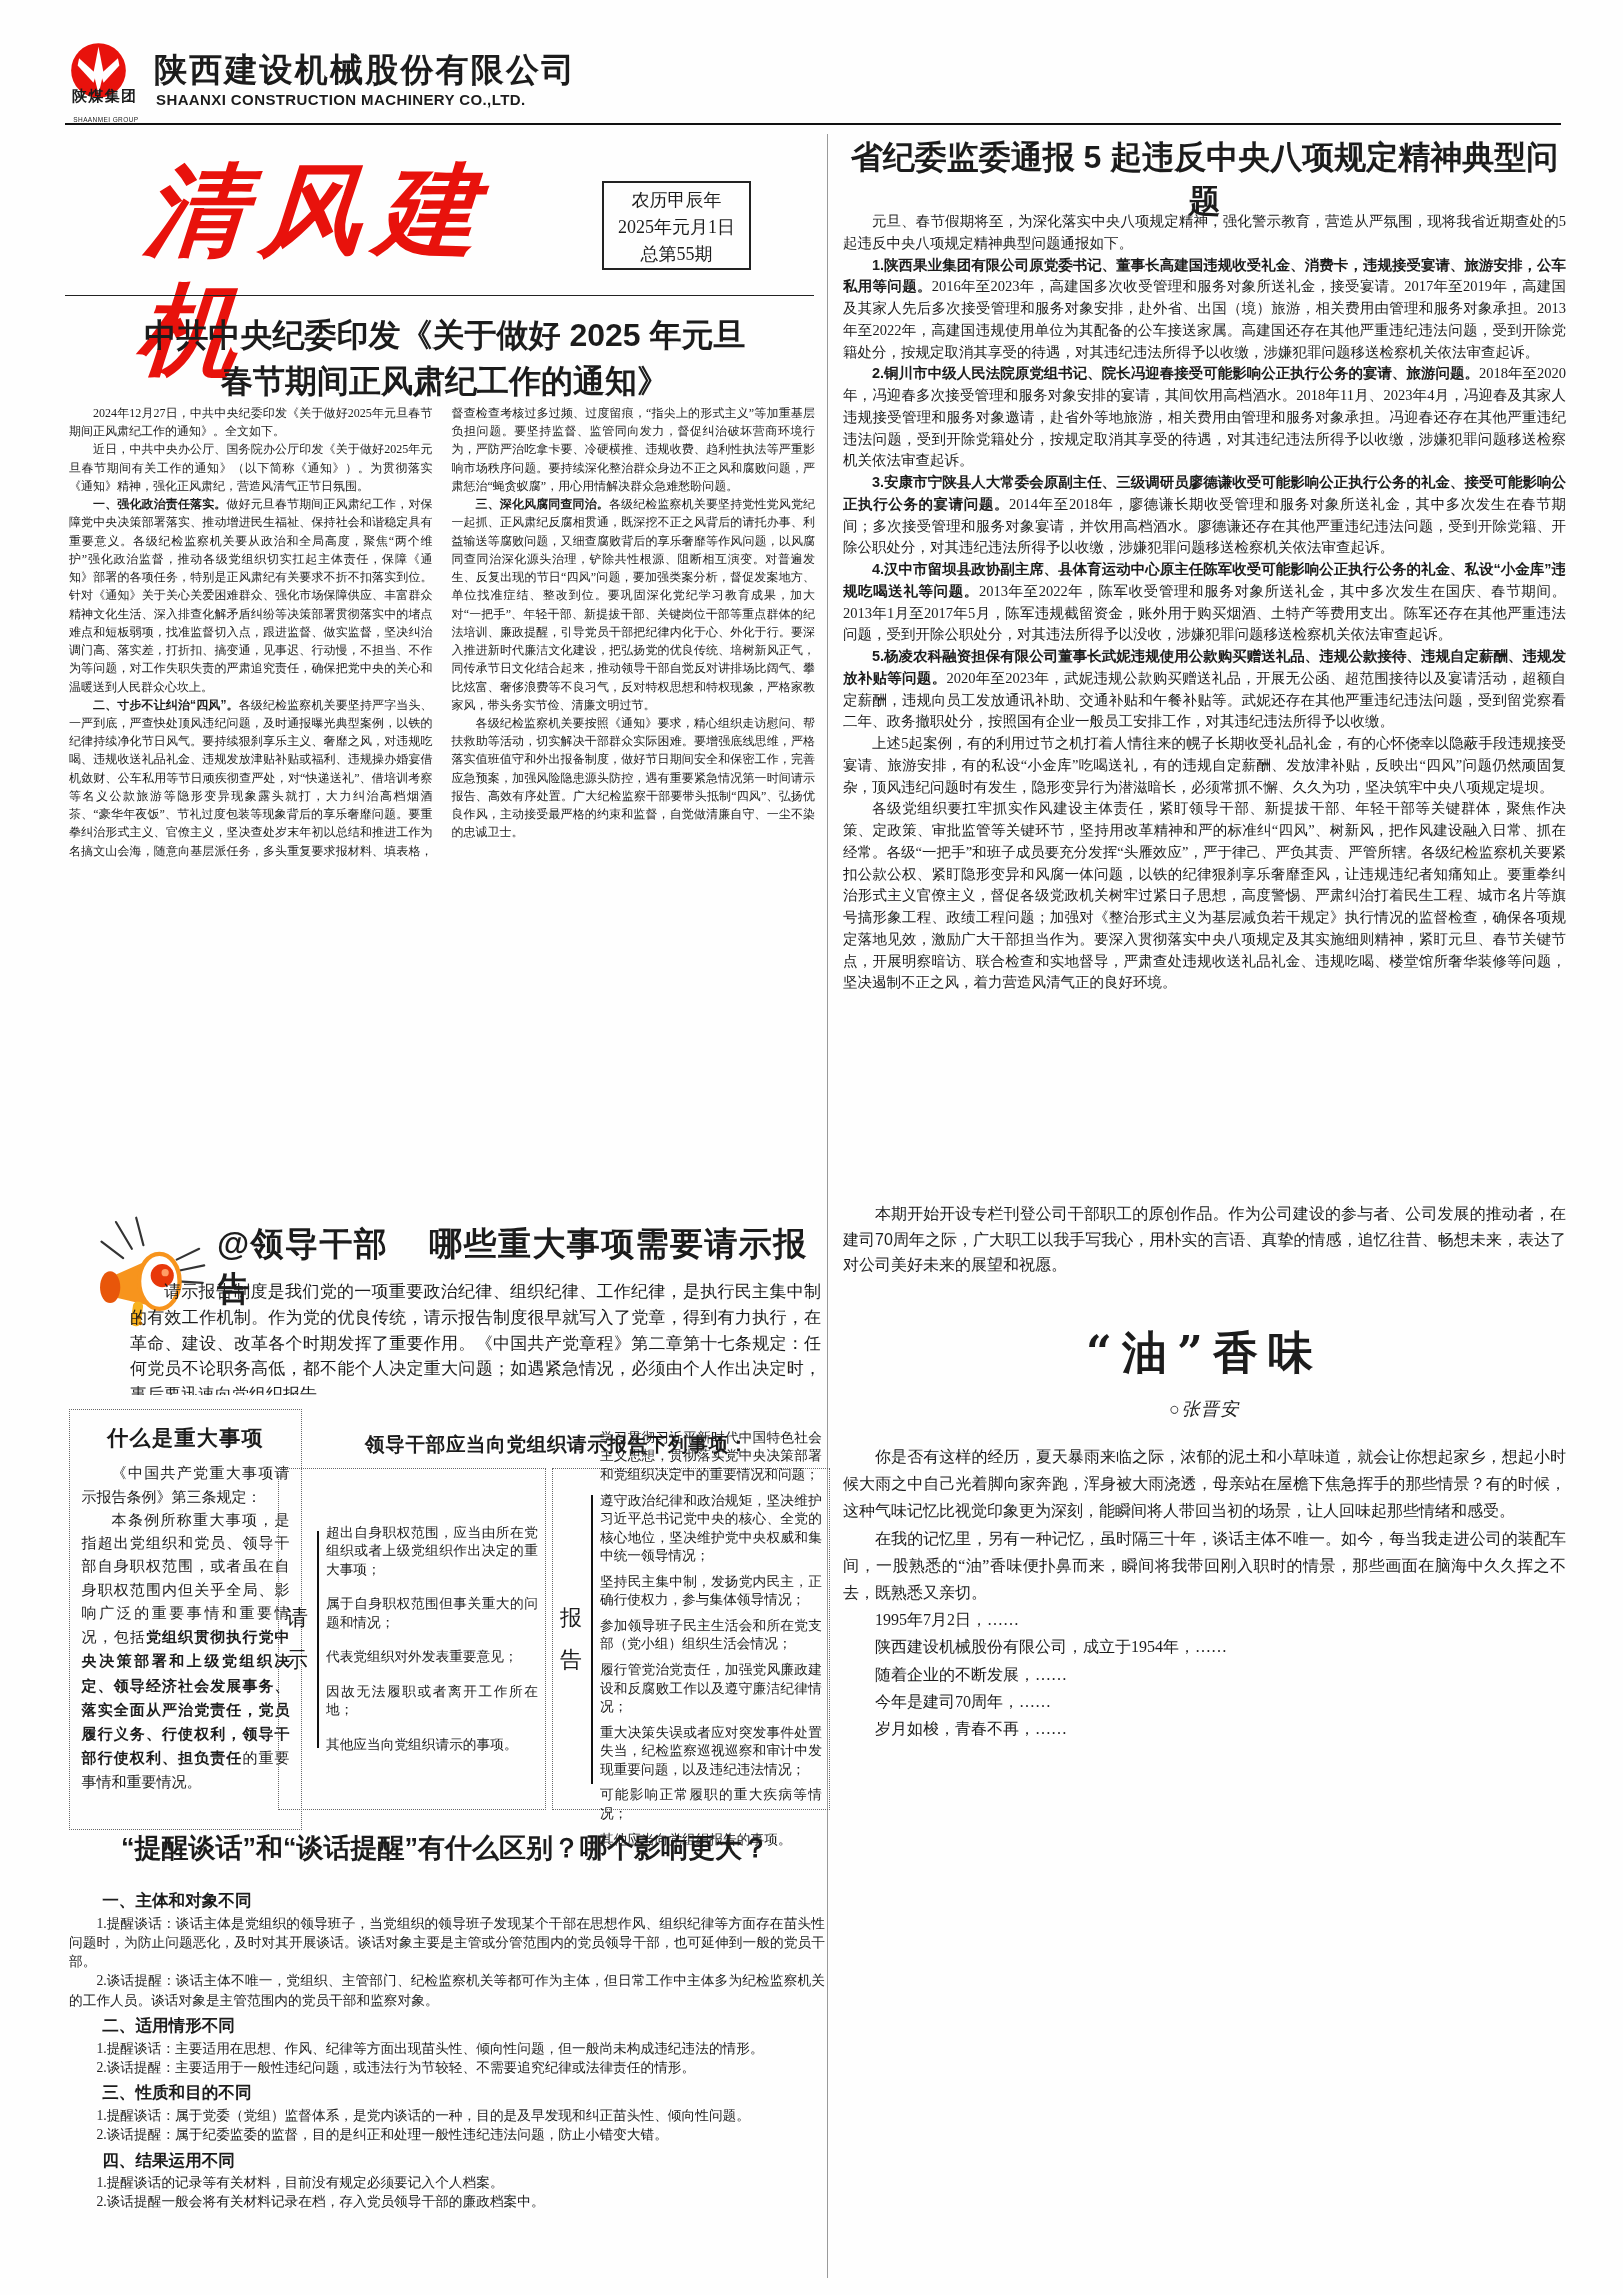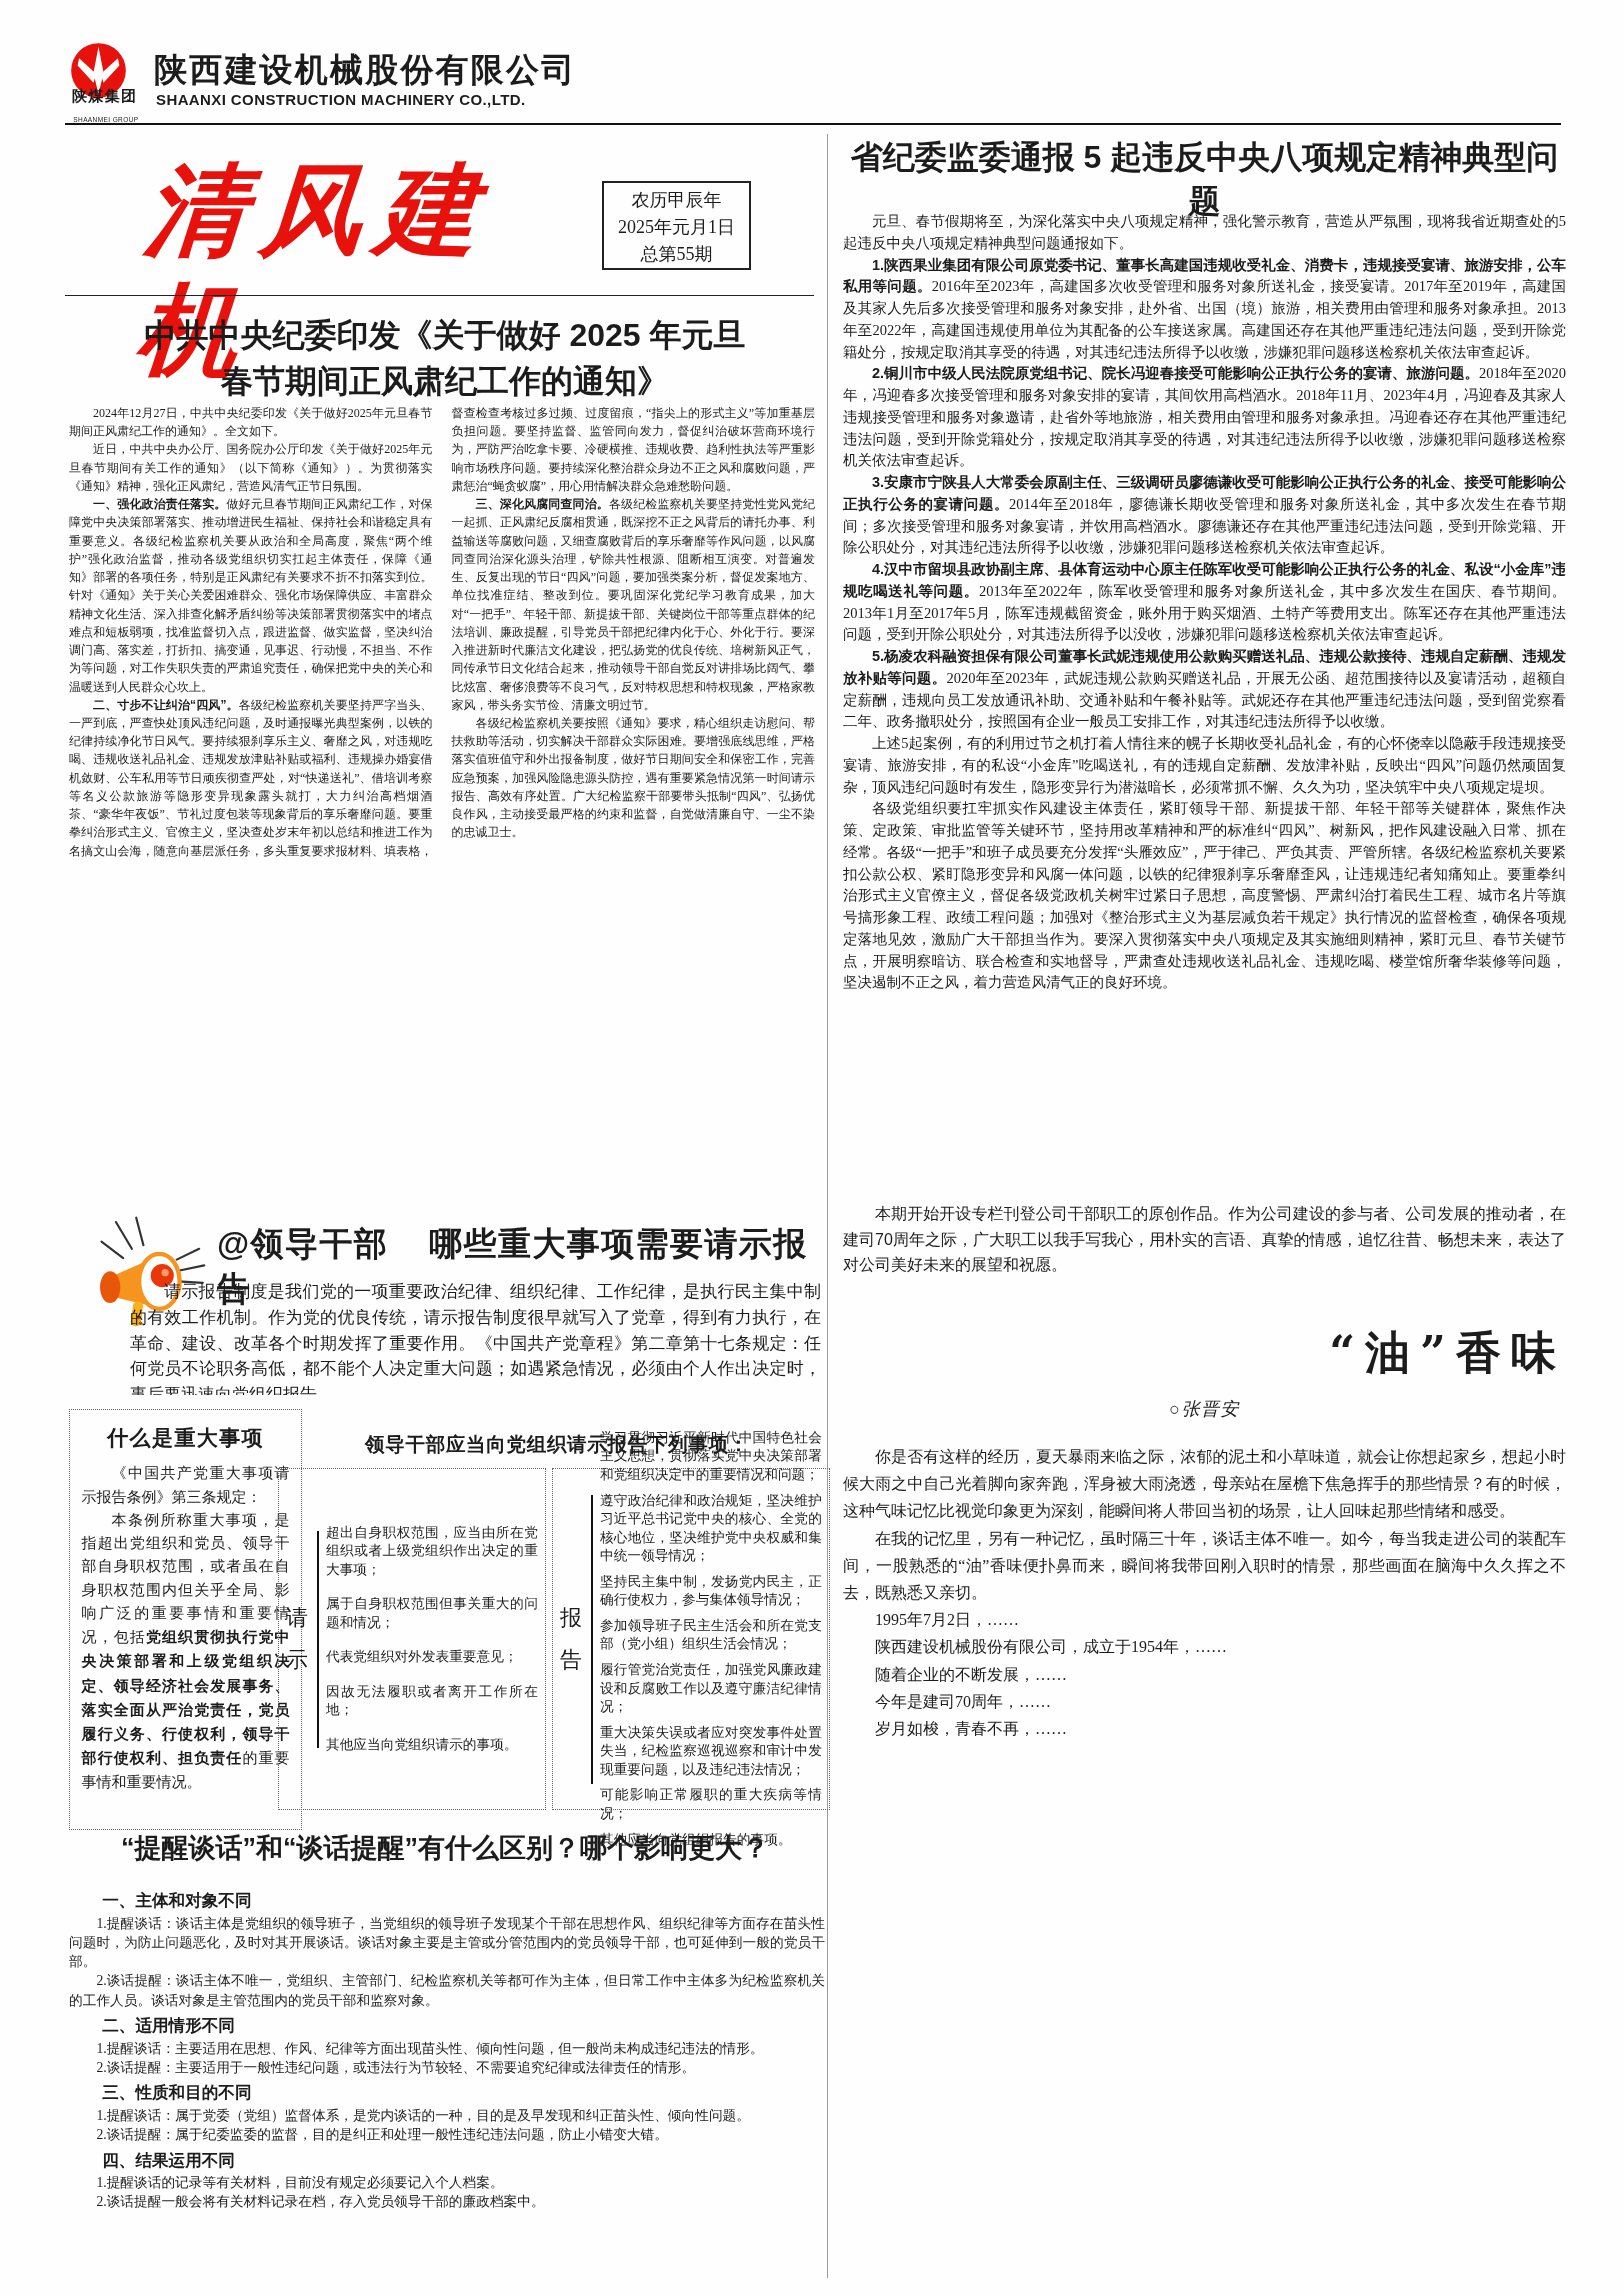--- a/index.html
+++ b/index.html
@@ -73,21 +73,21 @@
   .t-title{left:69px;top:1830px;width:752px;text-align:center;
            font-family:"Liberation Sans",sans-serif;font-weight:bold;font-size:27px;}
   .t-body{left:69px;top:1885px;width:756px;height:399px;overflow:hidden;
           font-size:13.7px;line-height:1.4;text-align:justify;}
   .t-body h4{margin:4.3px 0 1.4px 0;text-indent:2em;font-family:"Liberation Sans",sans-serif;
              font-size:16.6px;}
   .t-body p{margin:0;text-indent:2em;}
   
   .e-note{left:843px;top:1201px;width:723px;font-size:16px;line-height:1.6;text-align:justify;}
   .e-note p{margin:0;text-indent:2em;font-family:"Liberation Sans",sans-serif;}
-  .e-title{left:843px;top:1323px;width:723px;text-align:right;font-family:"DejaVu Serif",serif;
+  .e-title{left:843px;top:1323px;width:723px;text-align:center;font-family:"DejaVu Serif",serif;
            font-weight:bold;font-size:45px;letter-spacing:10px;}
   .e-author{left:843px;top:1397px;width:723px;text-align:center;font-size:18px;letter-spacing:1.4px;font-style:italic;}
   .e-body{left:843px;top:1443px;width:723px;height:839px;overflow:hidden;
           font-size:16px;line-height:1.7;text-align:justify;}
   .e-body p{margin:0;text-indent:2em;}
 </style>
 </head>
 <body>
 
 <div class="page">

